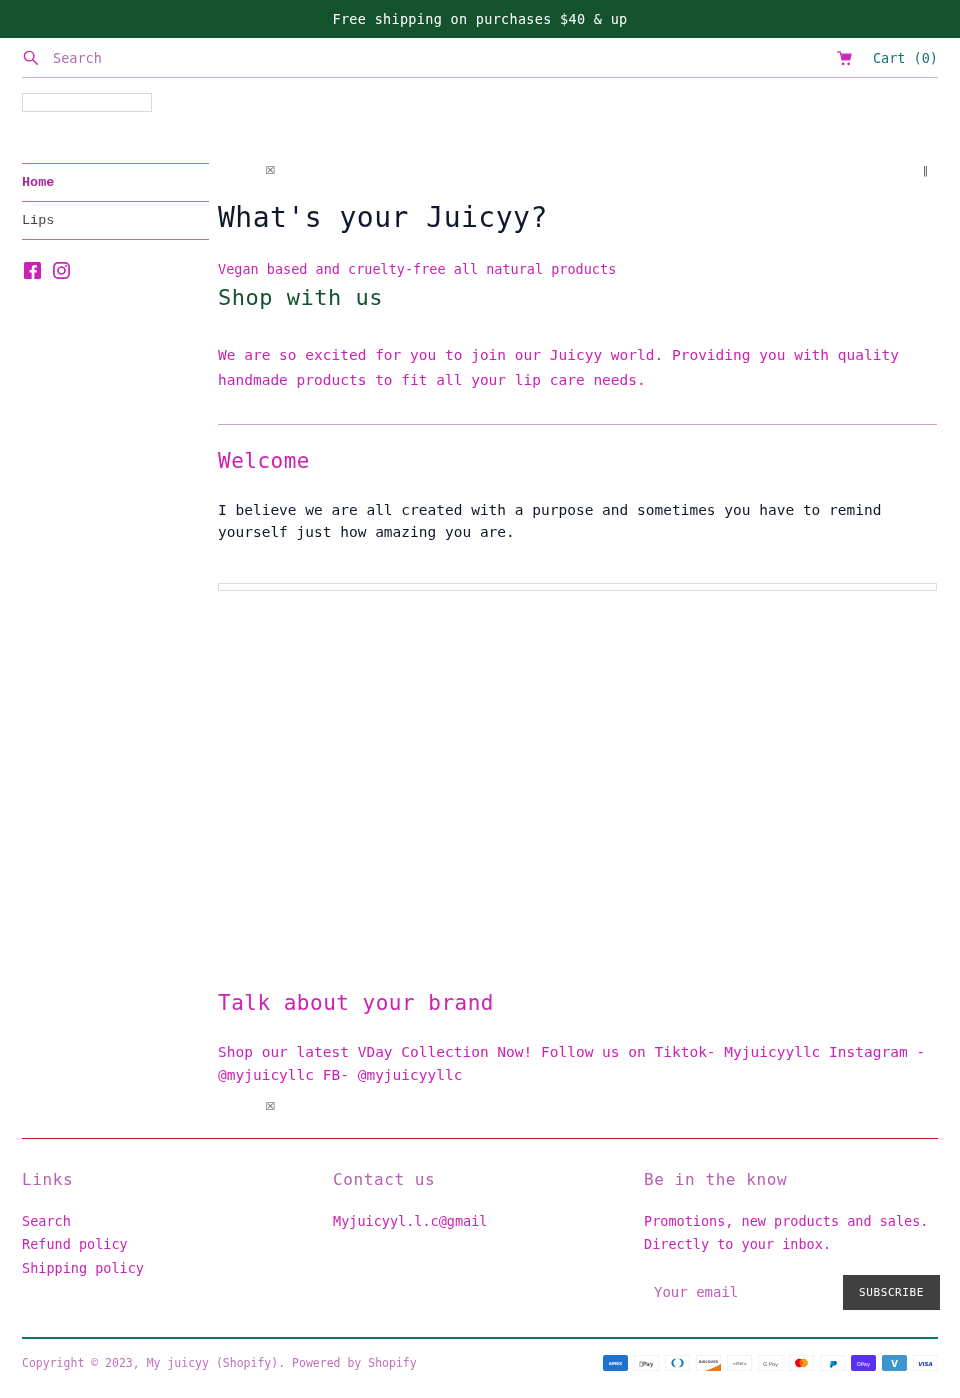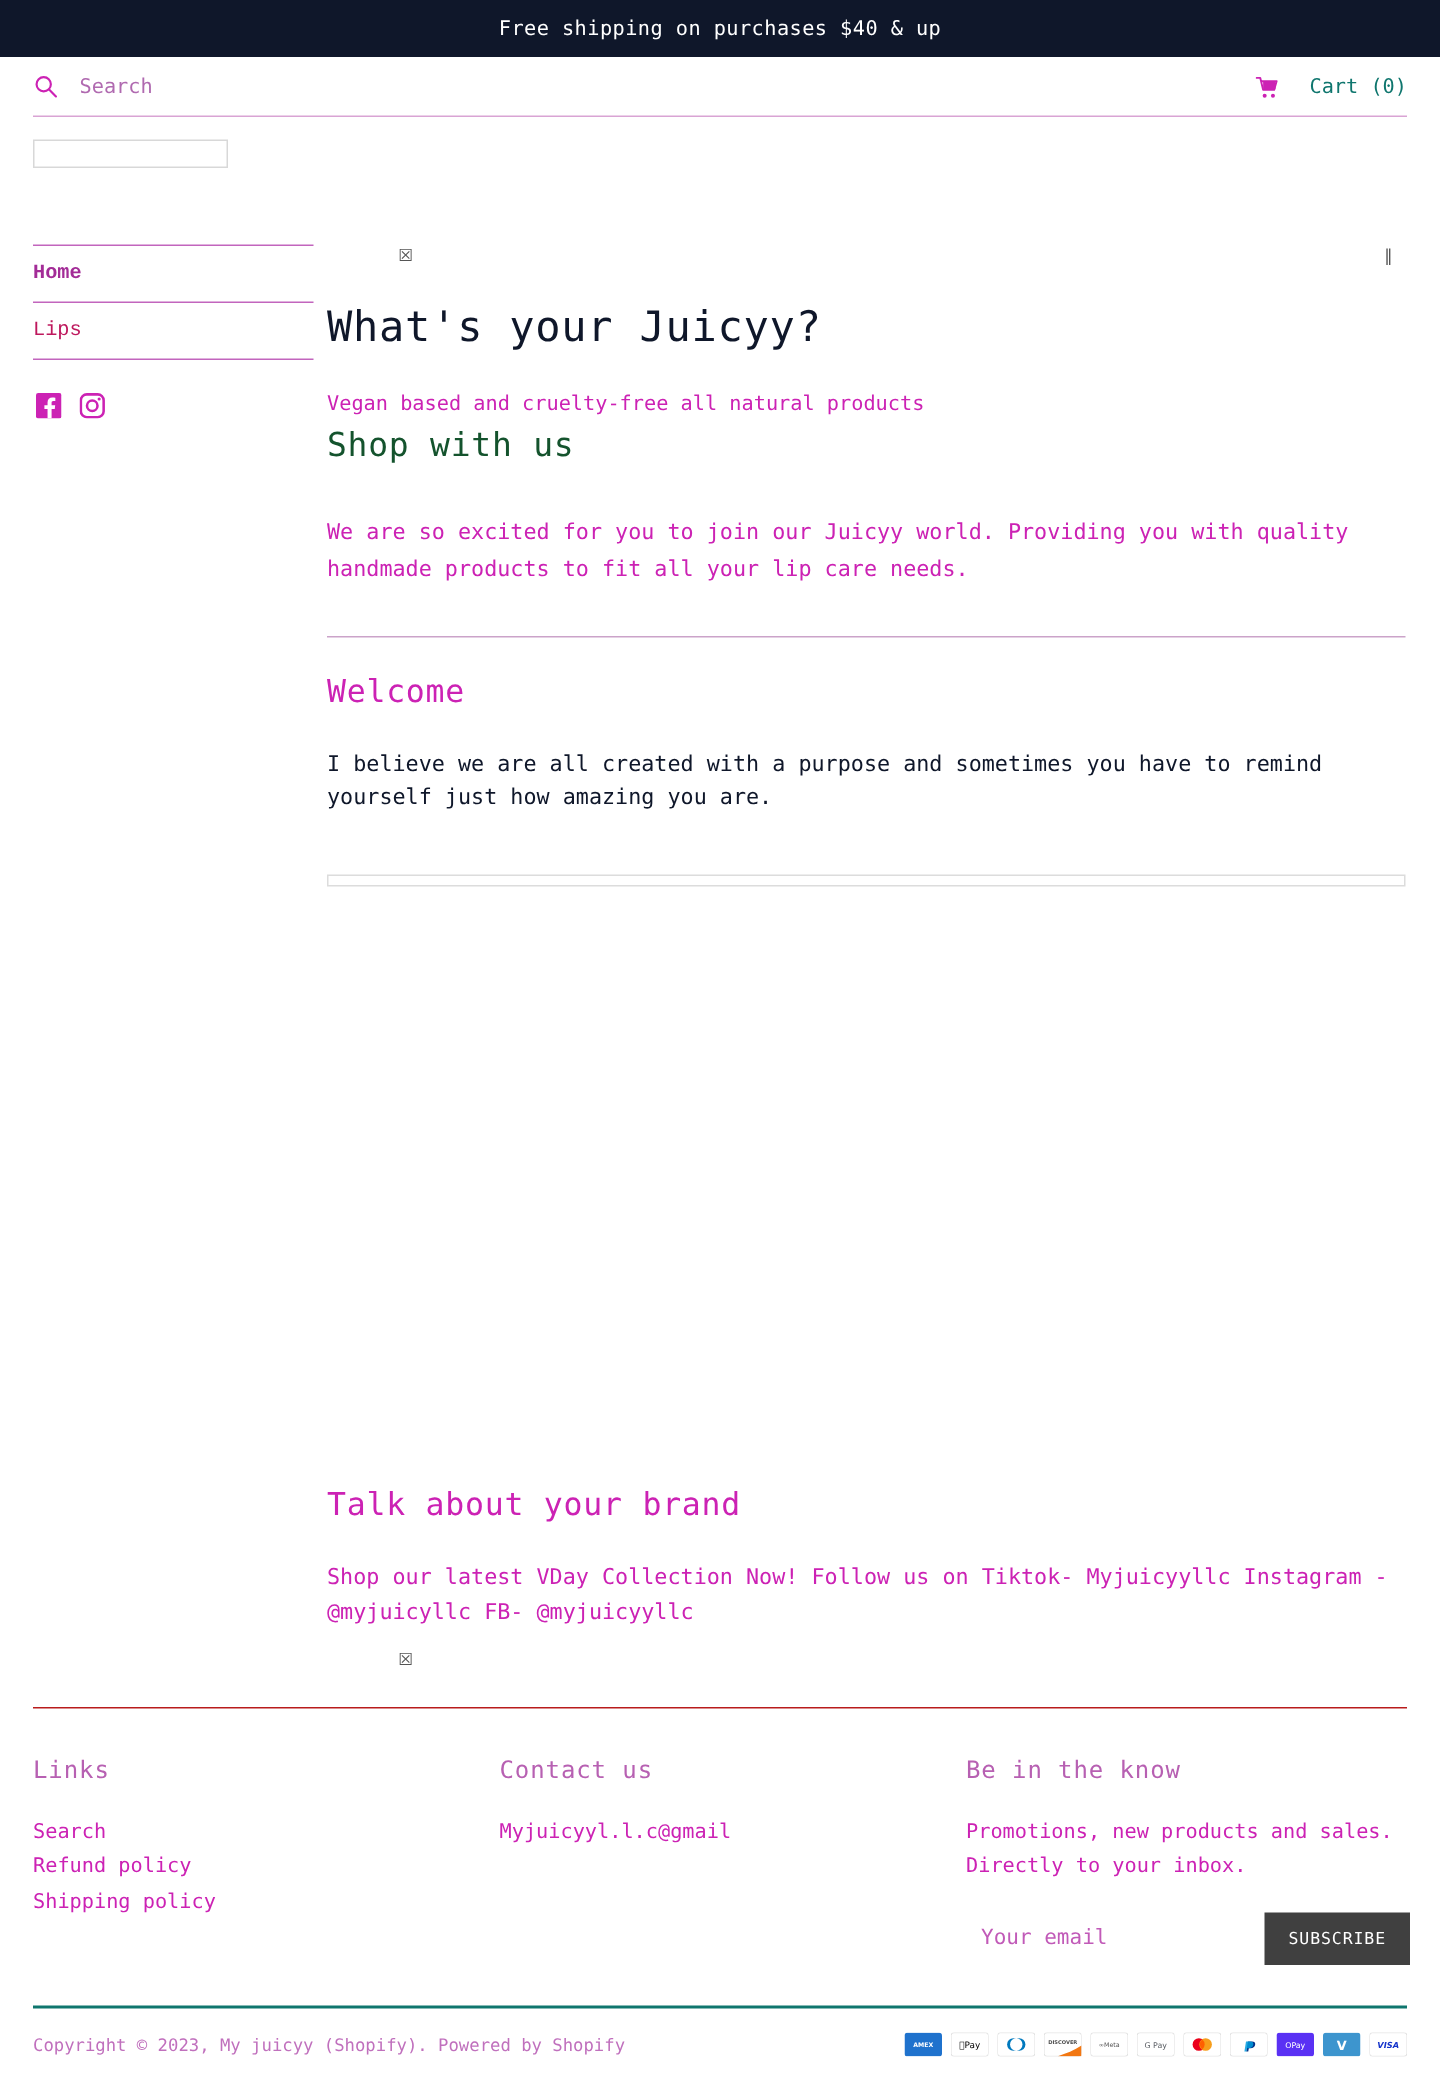--- a/index.html
+++ b/index.html
@@ -8,21 +8,21 @@
     margin: 0; padding: 0;
     width: 960px;
     background: #ffffff;
     font-family: "DejaVu Sans Mono", "Liberation Mono", monospace;
   }
   body { width: 960px; min-height: 1398px; position: relative; overflow-x: hidden; }
 
   
   .announce {
     height: 38px;
-    background: #0f172a;
+    background: #14532d;
     color: #ffffff;
     display: flex; align-items: center; justify-content: center;
     font-size: 13.5px;
     letter-spacing: 0.3px;
   }
 
   
   .header {
     position: relative;
     height: 40px;
@@ -57,21 +57,21 @@
   .layout { display: flex; align-items: flex-start; margin-top: 51px; }
   .sidebar { width: 209px; padding-left: 22px; flex: 0 0 209px; }
   .nav-list { list-style: none; margin: 0; padding: 0; border-top: 1px solid #c265bd; }
   .nav-item {
     border-bottom: 1px solid #c265bd;
     height: 38px;
     display: flex; align-items: center;
   }
   .nav-link { text-decoration: none; font-size: 13.5px; font-family: Liberation Mono, monospace; }
   .nav-link.active { color: #a32c97; font-weight: bold; }
-  .nav-link.muted  { color: #be185d; }
+  .nav-link.muted  { color: #404040; }
 
   .social-row { display: flex; gap: 12px; margin-top: 22px; padding-left: 2px; }
   .social-ico { width: 17px; height: 17px; display: block; }
 
   
   .main { flex: 1; padding-right: 23px; padding-left: 9px; position: relative; }
   .brokenimg {
     display: inline-block;
     width: 13px; height: 15px;
     font-size: 11px; line-height: 15px;

